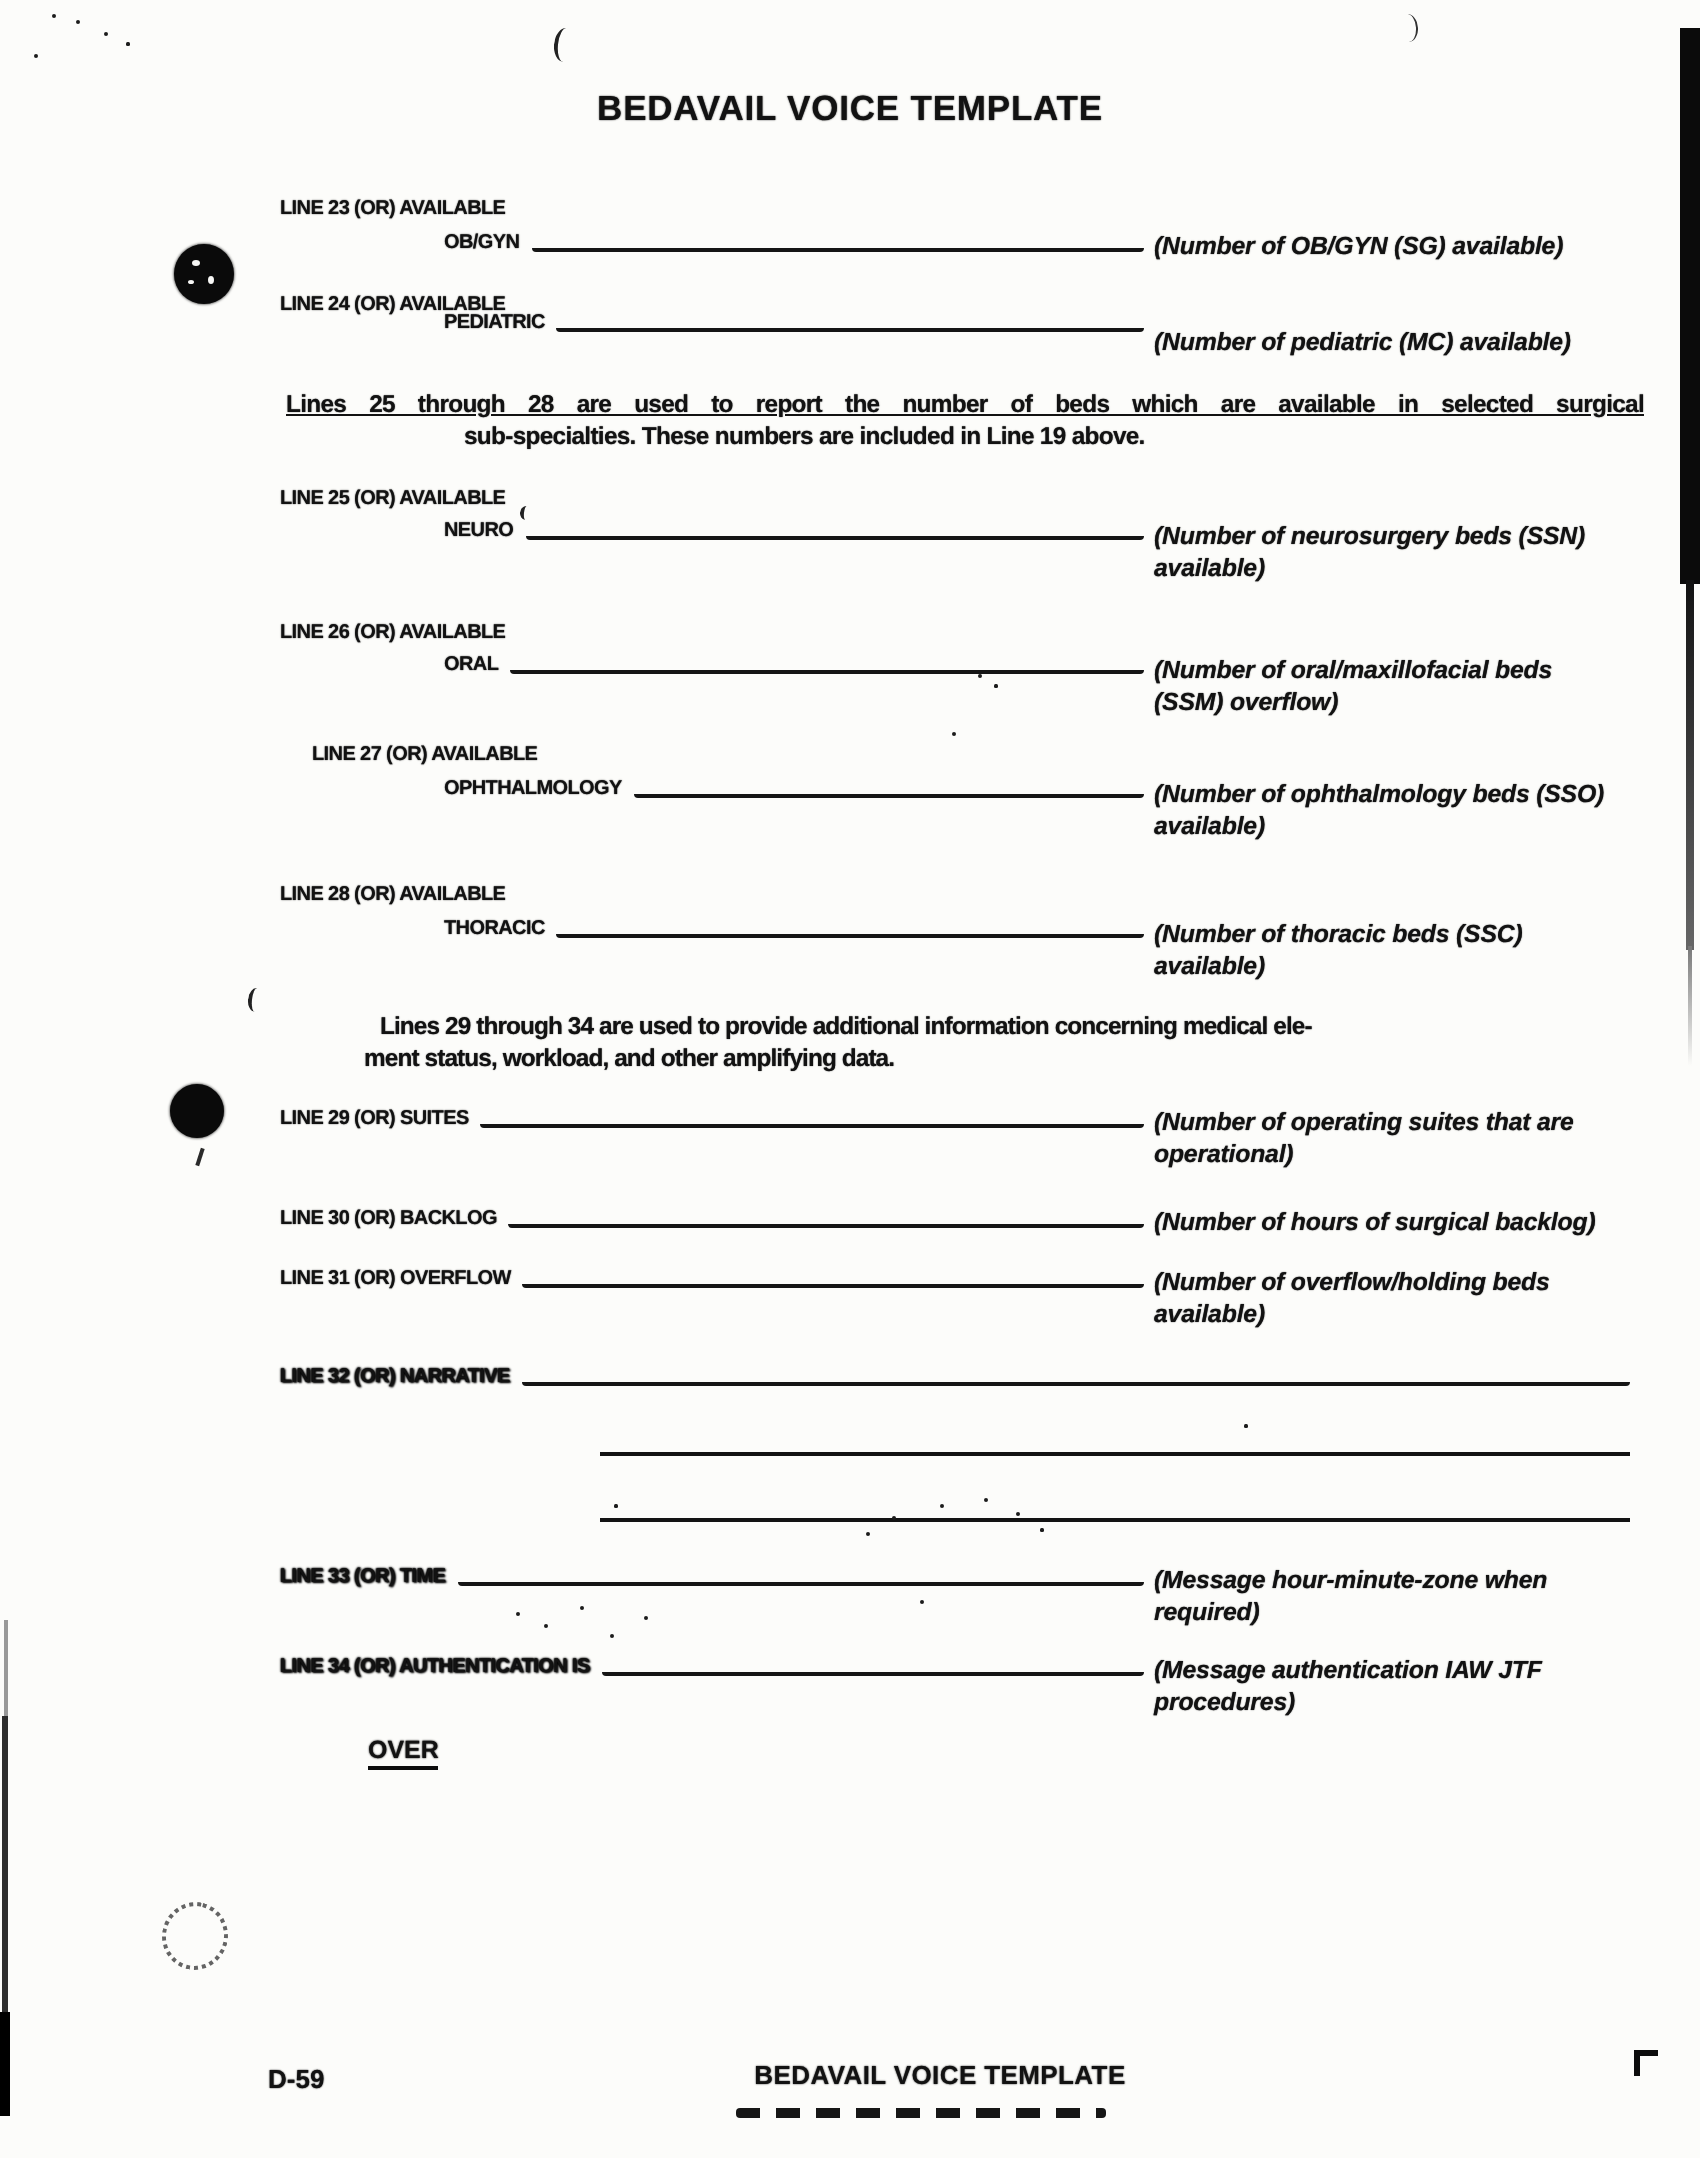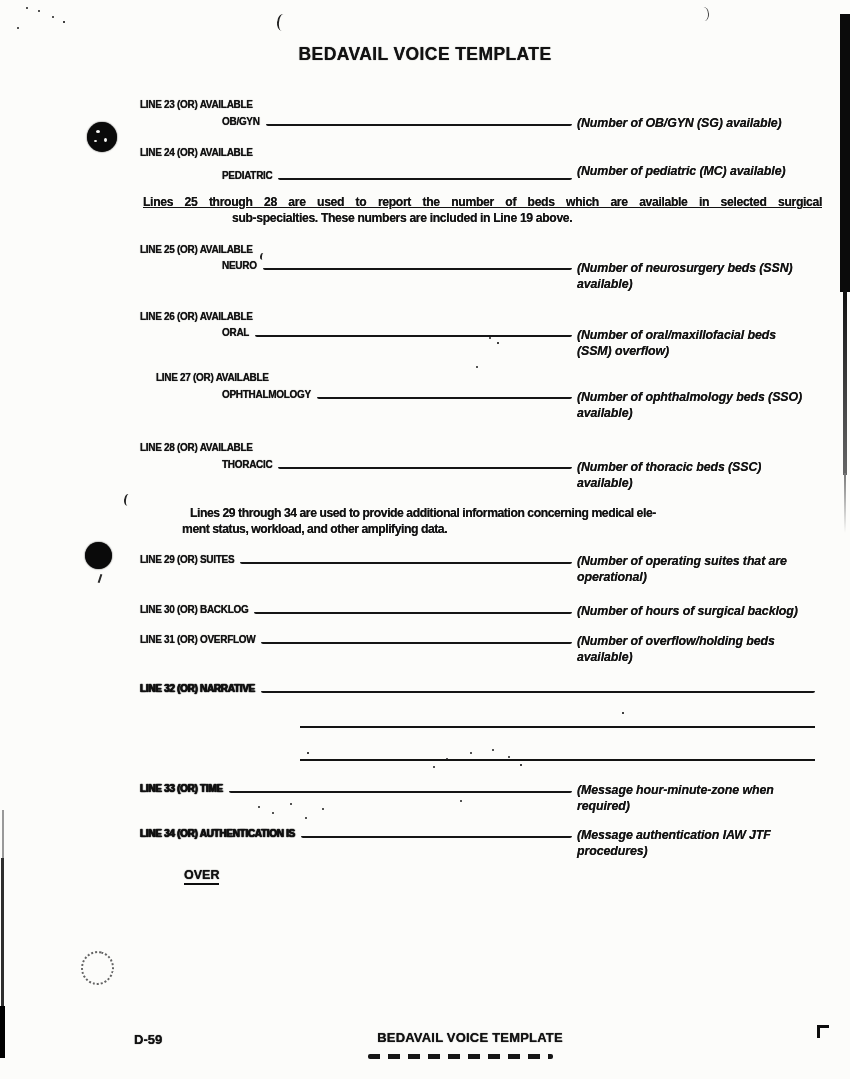--- a/index.html
+++ b/index.html
@@ -59,21 +59,21 @@
   <div class="t lbl" style="left:140px;top:99px;">LINE 23 (OR) AVAILABLE</div>
   <div class="t row" style="left:222px;top:114px;width:350px;">
     <span class="lbl">OB/GYN</span>
     <span class="blank"></span>
   </div>
   <div class="t desc" style="left:577px;top:116px;">
     <div>(Number of OB/GYN (SG) available)</div>
   </div>
 
   <div class="t lbl" style="left:140px;top:147px;">LINE 24 (OR) AVAILABLE</div>
-  <div class="t row" style="left:222px;top:168px;width:350px;">
+  <div class="t row" style="left:222px;top:154px;width:350px;">
     <span class="lbl">PEDIATRIC</span>
     <span class="blank"></span>
   </div>
   <div class="t desc" style="left:577px;top:164px;">
     <div>(Number of pediatric (MC) available)</div>
   </div>
 
   <div class="t para para-justify" style="left:143px;top:195px;width:679px;text-decoration:underline;">Lines 25 through 28 are used to report the number of beds which are available in selected surgical</div>
   <div class="t para" style="left:232px;top:211px;">sub-specialties.  These numbers are included in Line 19 above.</div>
 

